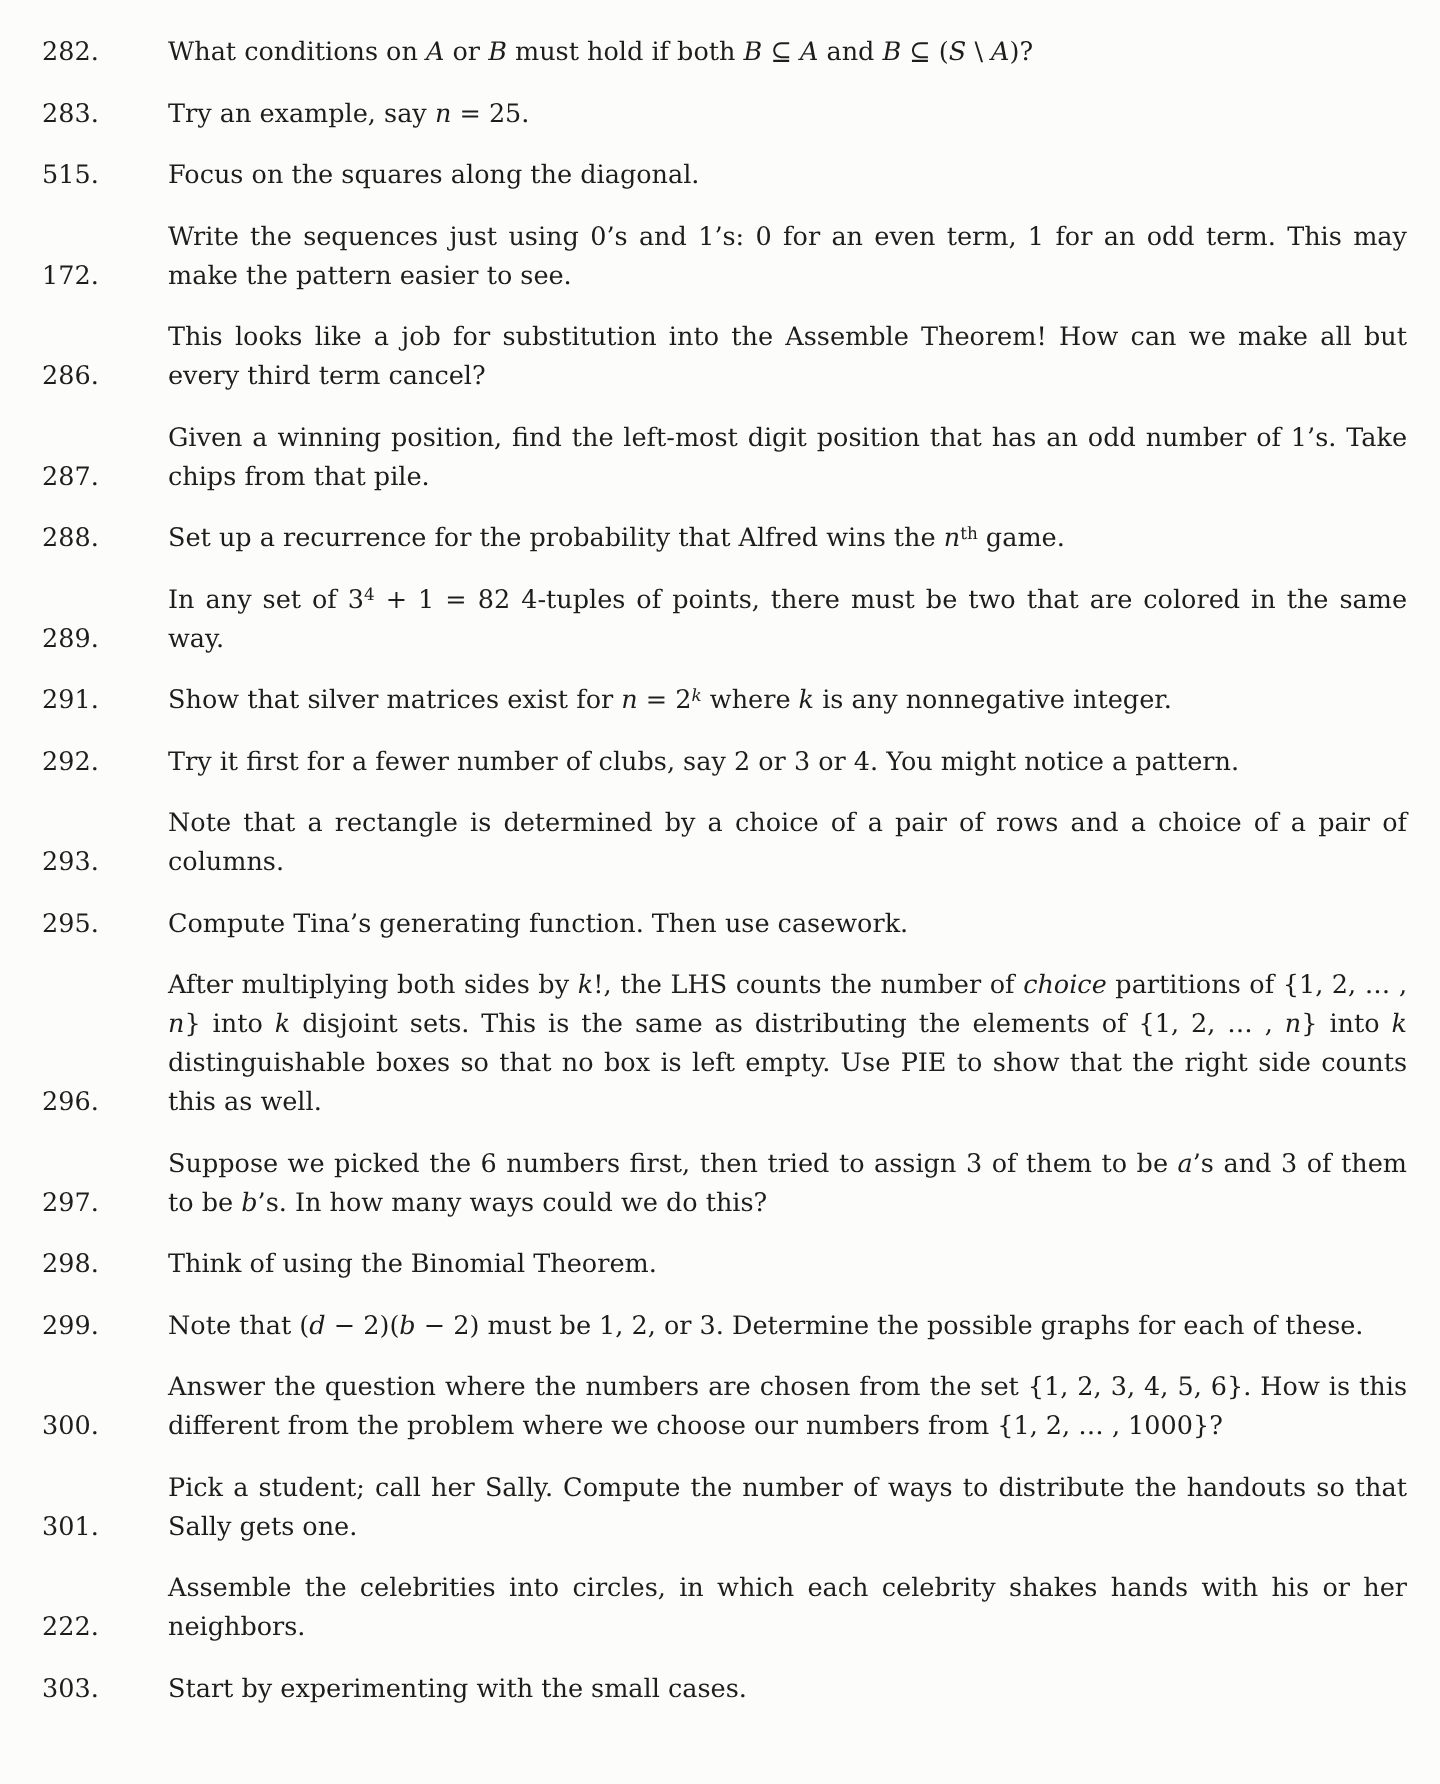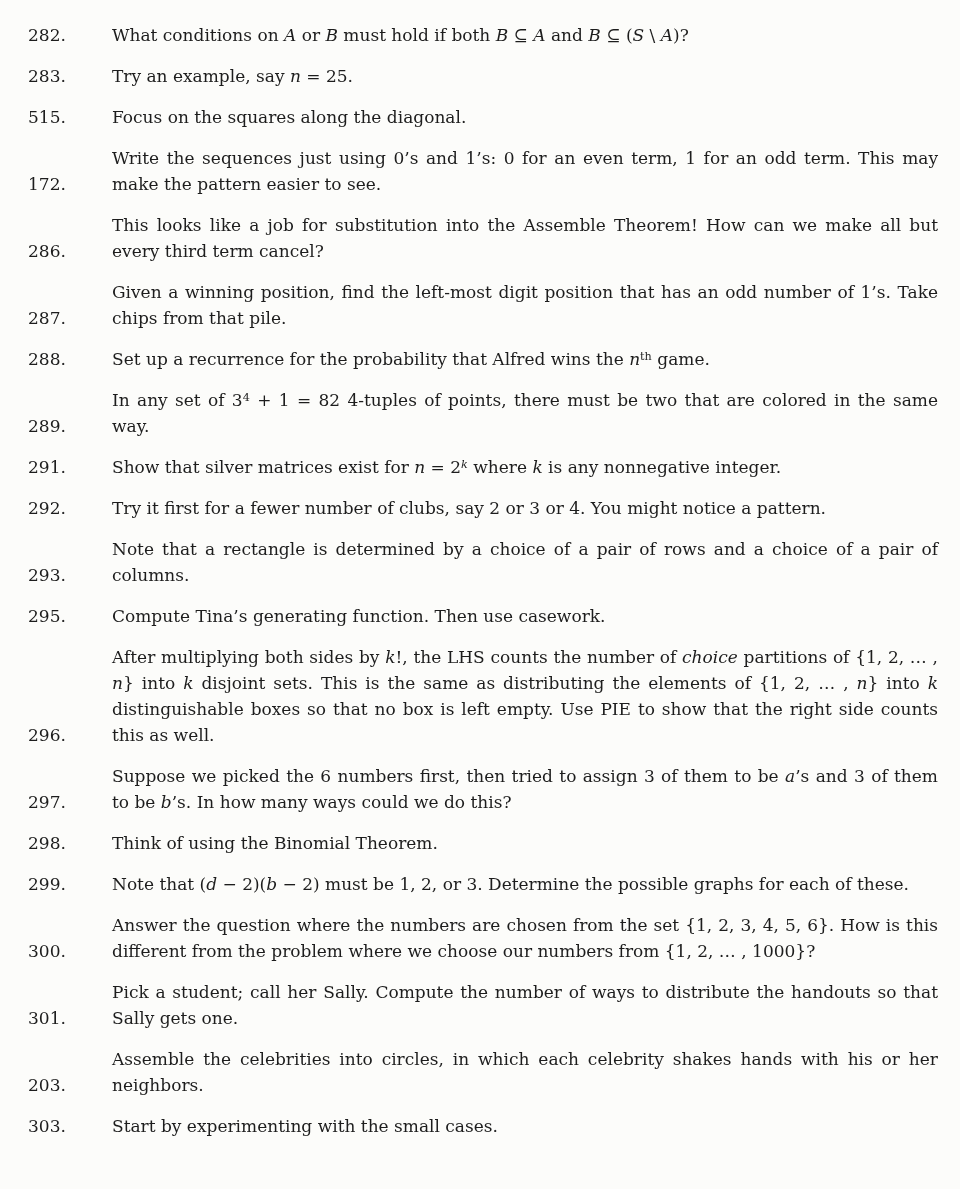--- a/index.html
+++ b/index.html
@@ -131,21 +131,21 @@
   </li>
       <li class="hint-item">
     <span class="num">300.</span>
     <span class="txt">Answer the question where the numbers are chosen from the set {1, 2, 3, 4, 5, 6}. How is this different from the problem where we choose our numbers from {1, 2, … , 1000}?</span>
   </li>
       <li class="hint-item">
     <span class="num">301.</span>
     <span class="txt">Pick a student; call her Sally. Compute the number of ways to distribute the handouts so that Sally gets one.</span>
   </li>
       <li class="hint-item">
-    <span class="num">203.</span>
+    <span class="num">222.</span>
     <span class="txt">Assemble the celebrities into circles, in which each celebrity shakes hands with his or her neighbors.</span>
   </li>
       <li class="hint-item">
     <span class="num">303.</span>
     <span class="txt">Start by experimenting with the small cases.</span>
   </li>
     </ol>
 </div>
 
 </body></html>

